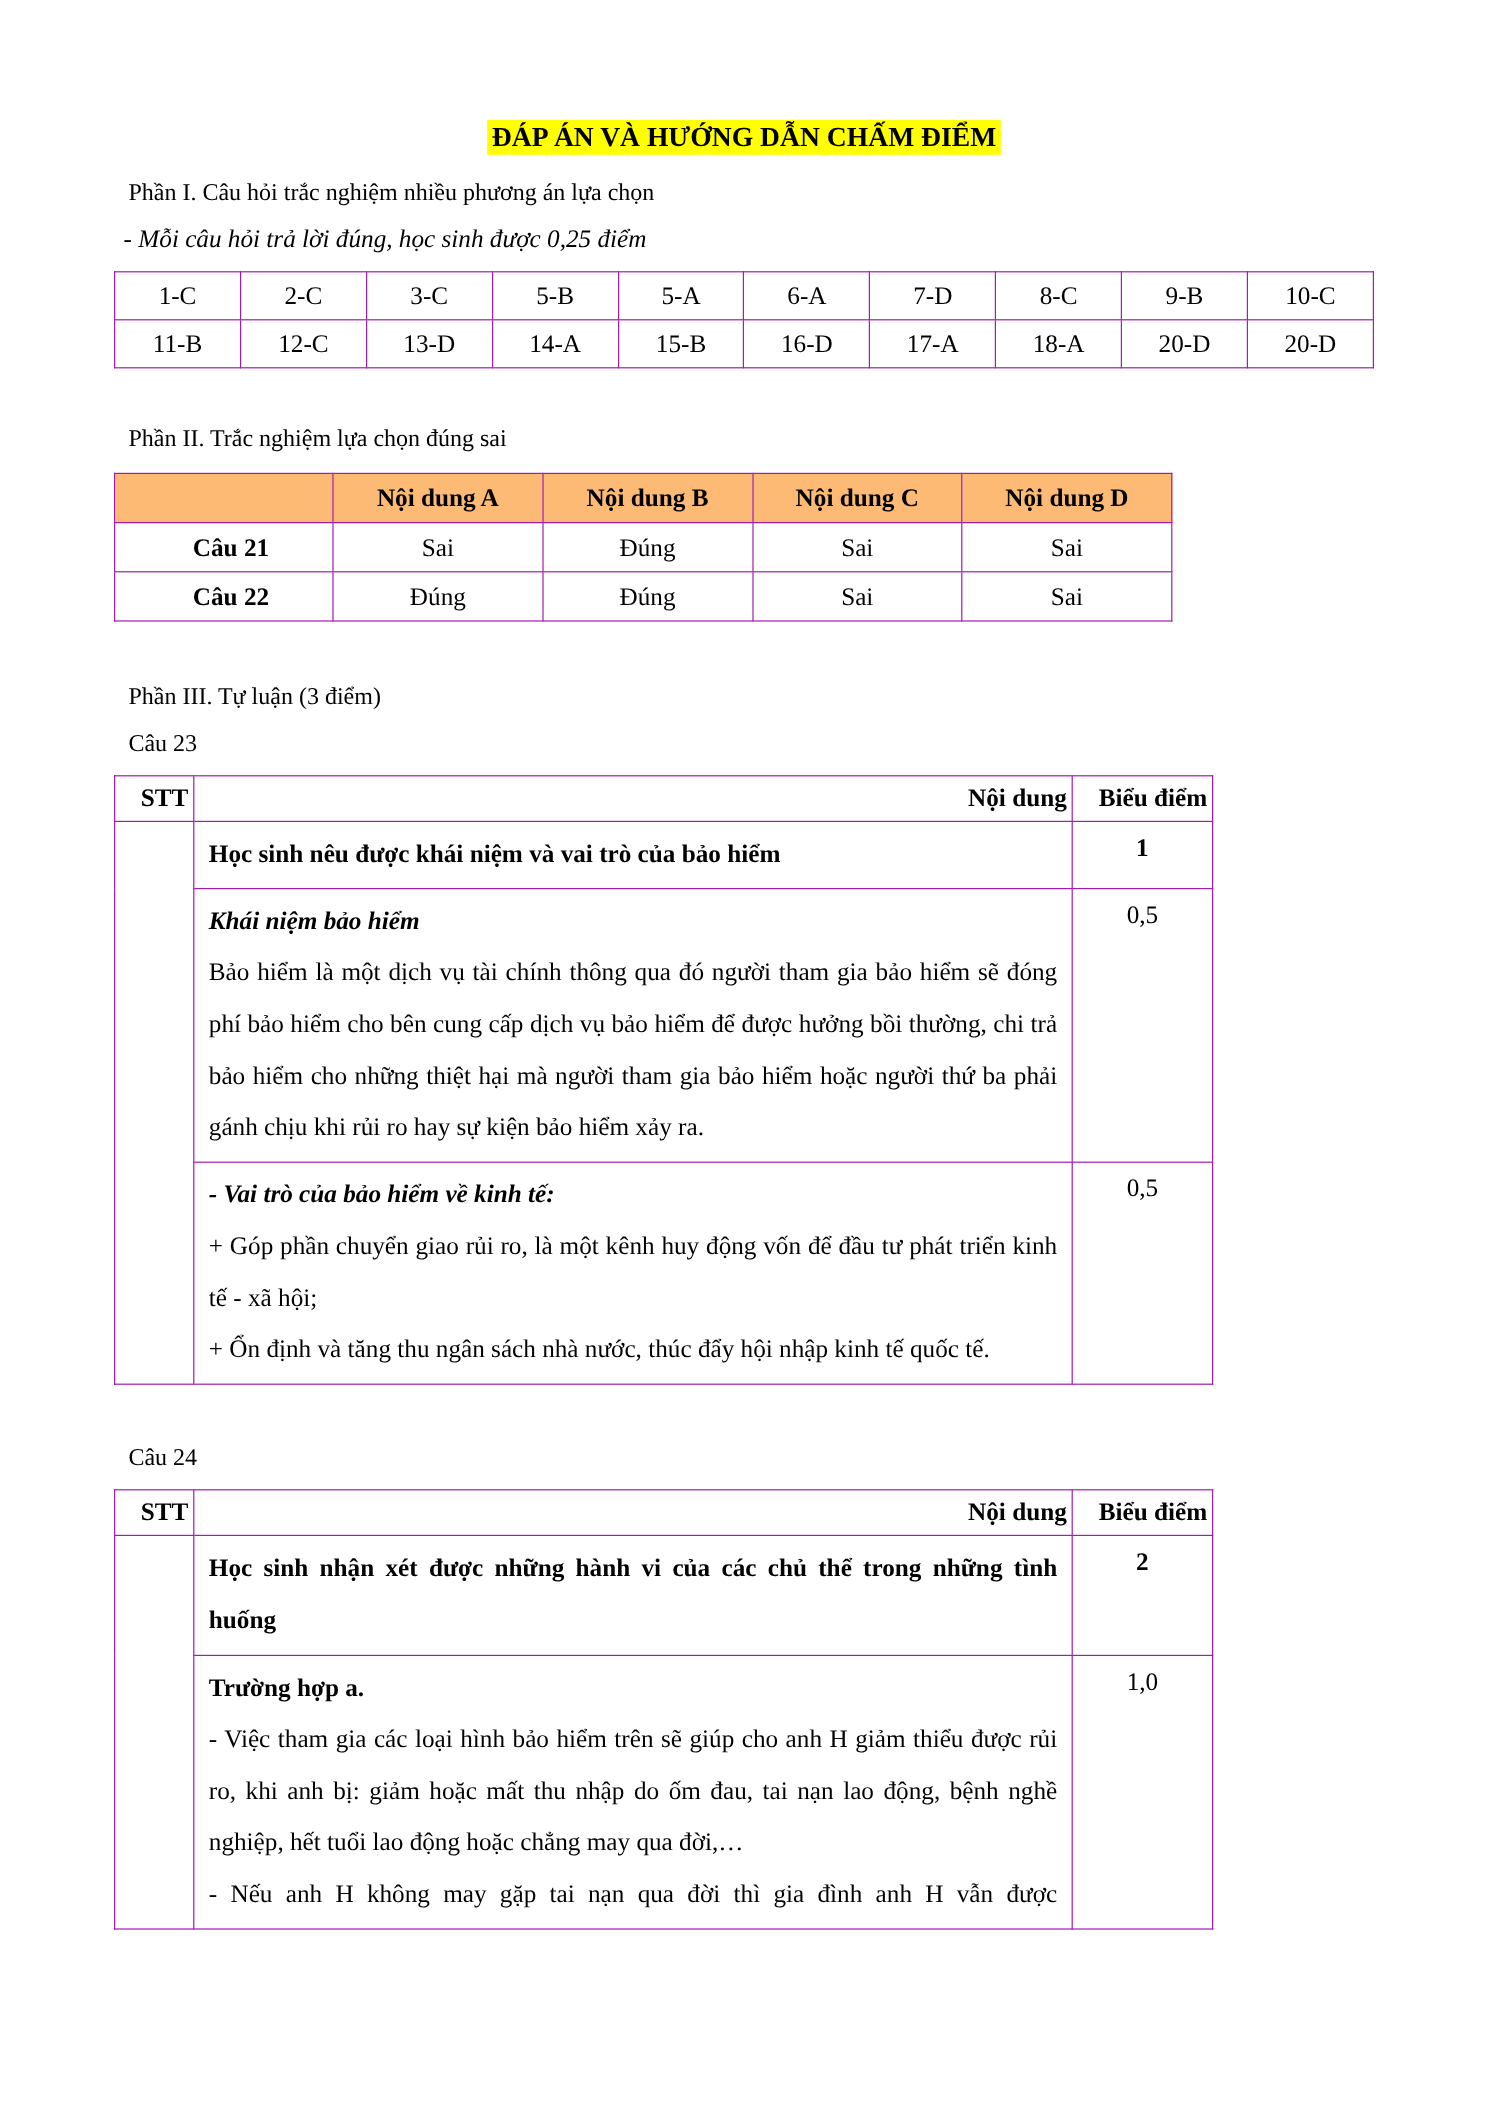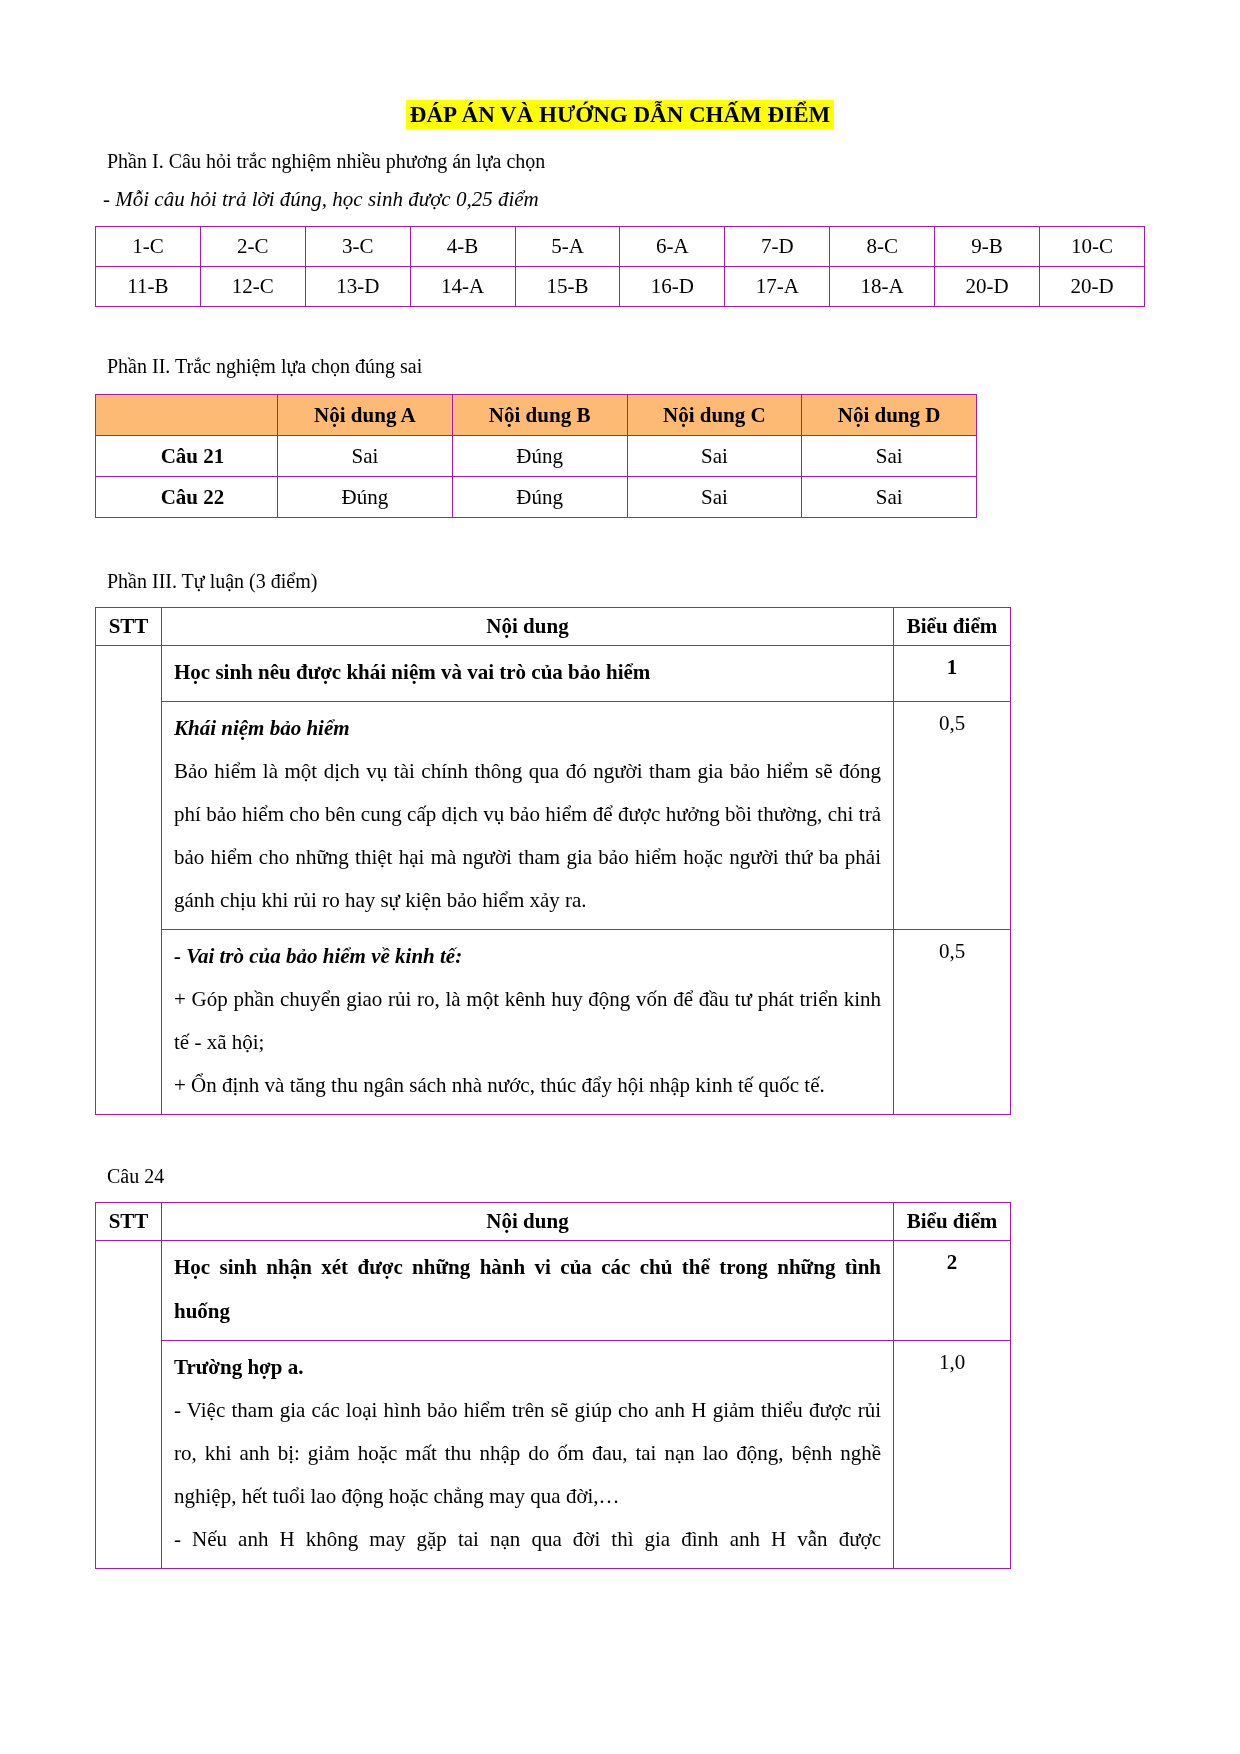--- a/index.html
+++ b/index.html
@@ -26,21 +26,21 @@
   .tf { width: 882px; margin-top: 16px; }
   .tf td { height: 41px; text-align: center; vertical-align: middle; }
   .tf tr.head td { background: #fdba74; font-weight: 700; }
   .tf td.lbl { text-align: center; padding-left: 12px; font-weight: 700; }
 
   
   .h-p3 { margin-top: 52px; }
   .qlabel { margin-top: 16px; }
   .essay { width: 916px; margin-top: 14px; }
   .essay td { vertical-align: top; }
-  .essay tr.head td { text-align: center; font-weight: 700; vertical-align: middle; padding: 6px 4px; }
+  .essay tr.head td { text-align: right; font-weight: 700; vertical-align: middle; padding: 6px 4px; }
   .essay td.content { padding: 5px 12px 7px 12px; line-height: 2.05; text-align: justify; }
   .essay td.scorecell { text-align: center; padding-top: 9px; }
   .bold { font-weight: 700; }
   .bi { font-weight: 700; font-style: italic; }
   .stretch { text-align-last: justify; }
   .h-q24 { margin-top: 50px; }
 </style>
 </head>
 <body>
 
@@ -52,21 +52,21 @@
 
   <div class="h h-p1">Phần I. Câu hỏi trắc nghiệm nhiều phương án lựa chọn</div>
   <div class="note">- Mỗi câu hỏi trả lời đúng, học sinh được 0,25 điểm</div>
 
   <table class="answers">
     <tbody>
       <tr>
         <td>1-C</td>
         <td>2-C</td>
         <td>3-C</td>
-        <td>4-B</td>
+        <td>5-B</td>
         <td>5-A</td>
         <td>6-A</td>
         <td>7-D</td>
         <td>8-C</td>
         <td>9-B</td>
         <td>10-C</td>
       </tr>
       <tr>
         <td>11-B</td>
         <td>12-C</td>
@@ -111,20 +111,21 @@
         <td class="lbl">Câu 22</td>
         <td>Đúng</td>
         <td>Đúng</td>
         <td>Sai</td>
         <td>Sai</td>
       </tr>
     </tbody>
   </table>
 
   <div class="h h-p3">Phần III. Tự luận (3 điểm)</div>
+  <div class="h qlabel">Câu 23</div>
 
   <table class="essay">
     <colgroup>
         <col style="width:66px">
         <col>
         <col style="width:117px">
       </colgroup>
     <tbody>
       <tr class="head">
         <td>STT</td>

